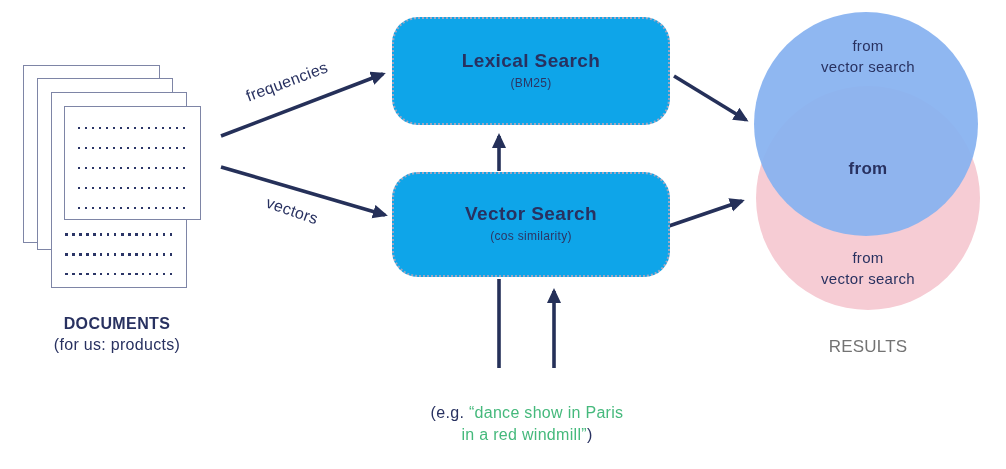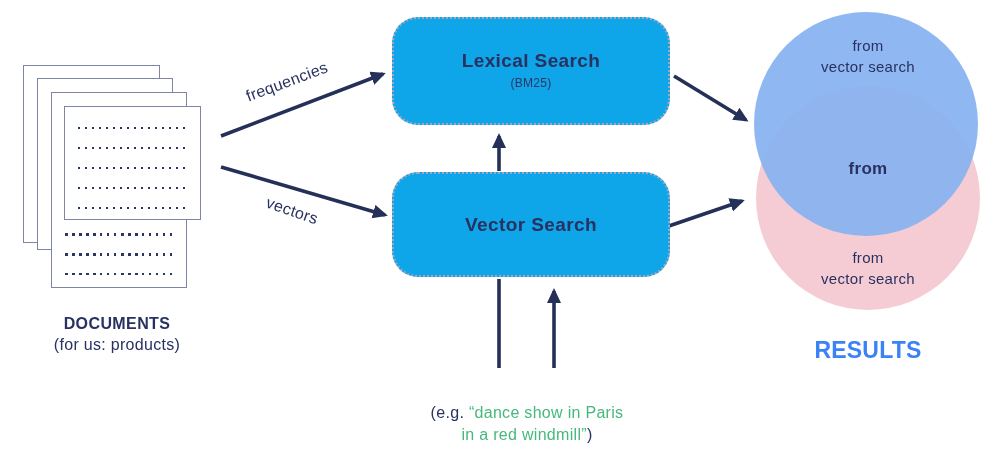--- a/index.html
+++ b/index.html
@@ -48,22 +48,22 @@
   .edge-label.freq { left:227px; top:73px; transform:rotate(-20.5deg); }
   .edge-label.vecs { left:249px; top:202px; width:86px; transform:rotate(19deg); }
 
   .doc-title { left:15px; top:315px; width:204px; font-weight:bold; font-size:16px; letter-spacing:0.4px; }
   .doc-sub   { left:15px; top:336px; width:204px; font-size:16px; }
 
   .venn-lbl  { left:756px; width:224px; font-size:15px; line-height:21px; }
   .venn-keyword { top:35px; }
   .venn-both    { top:158px; font-weight:bold; font-size:17px; }
   .venn-vector  { top:247px; }
-  .venn-results { left:756px; top:337px; width:224px; font-weight:bold; font-size:23px;
-                  color:#3b82f6; letter-spacing:0.2px; }
+  .venn-results { left:756px; top:337px; width:224px; font-weight:normal; font-size:17px;
+                  color:#737373; letter-spacing:0.2px; }
 
   .query-title { left:427px; top:383px; width:200px; font-weight:bold; font-size:16px; letter-spacing:0.5px; }
   .query-l2 { left:377px; top:404px; width:300px; font-size:16px; }
   .query-l3 { left:377px; top:426px; width:300px; font-size:16px; }
   .green { color:#45b97c; }
 </style>
 </head>
 <body>
 
 <div id="stage">
@@ -100,20 +100,21 @@
     <line x1="499" y1="368" x2="499" y2="279"></line>
     <line x1="554" y1="368" x2="554" y2="291" marker-end="url(#ah)"></line>
   </svg>
 
   <div class="pbox lexical">
     <div class="title">Lexical Search</div>
     <div class="subtitle">(BM25)</div>
   </div>
   <div class="pbox vector">
     <div class="title">Vector Search</div>
+    <div class="subtitle">(cos similarity)</div>
   </div>
 
   <div class="lbl edge-label freq">frequencies</div>
   <div class="lbl edge-label vecs">vectors</div>
 
   <div class="lbl doc-sub">(for us: products)</div>
   <div class="lbl doc-title">DOCUMENTS</div>
 
   <div class="lbl venn-lbl venn-keyword">
     <span>from</span><br>

